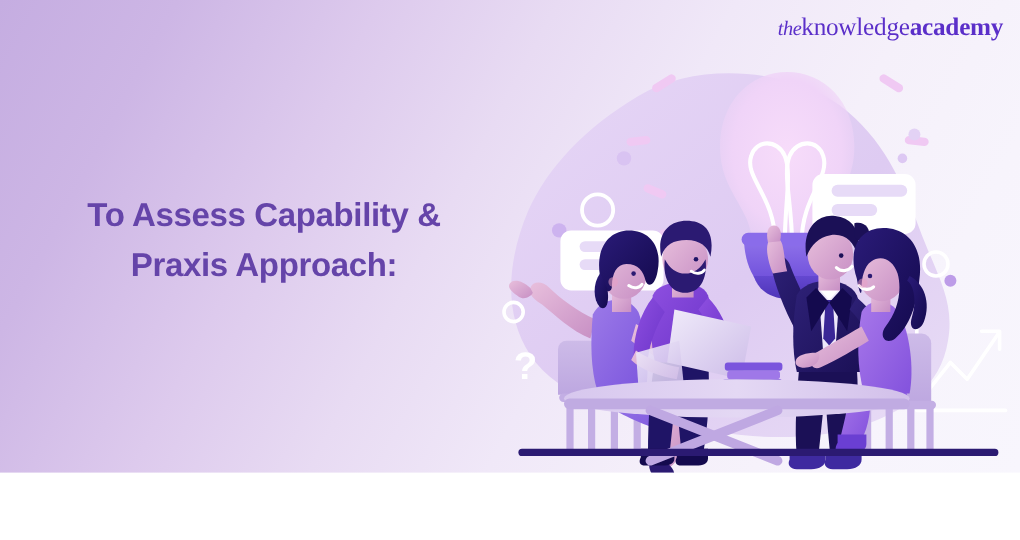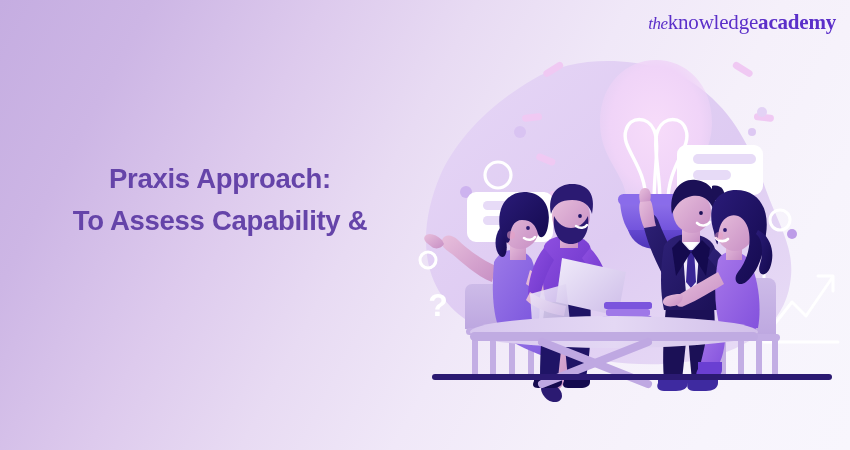--- a/index.html
+++ b/index.html
@@ -7,21 +7,21 @@
     padding: 0;
     background: #ffffff;
   }
   body {
     font-family: "Liberation Sans", sans-serif;
   }
 
   .banner {
     position: relative;
     width: 850px;
-    height: 450px;
+    height: 394px;
     overflow: hidden;
     background: linear-gradient(118deg,
         #c5ade1 0%,
         #cdb6e5 14%,
         #ddcaed 30%,
         #e8dbf3 44%,
         #f0e8f8 58%,
         #f5f0fa 72%,
         #f7f4fc 86%,
         #f8f6fd 100%);
@@ -75,22 +75,22 @@
 </head>
 <body>
 
 <div class="banner">
 
   <div class="logo">
     <span class="the">the</span><span class="knowledge">knowledge</span><span class="academy">academy</span>
   </div>
 
   <div class="headline">
+    <span class="hl-line">To Assess Capability &amp;</span>
     <span class="hl-line">Praxis Approach:</span>
-    <span class="hl-line">To Assess Capability &amp;</span>
   </div>
 
   <div class="illustration">
     <svg viewBox="0 0 436 362" xmlns="http://www.w3.org/2000/svg">
       <defs>
         <linearGradient id="gBlob" x1="0" y1="0" x2="1" y2="1">
           <stop offset="0%" stop-color="#e6d6f6"></stop>
           <stop offset="55%" stop-color="#decbf2"></stop>
           <stop offset="100%" stop-color="#e9def6"></stop>
         </linearGradient>

